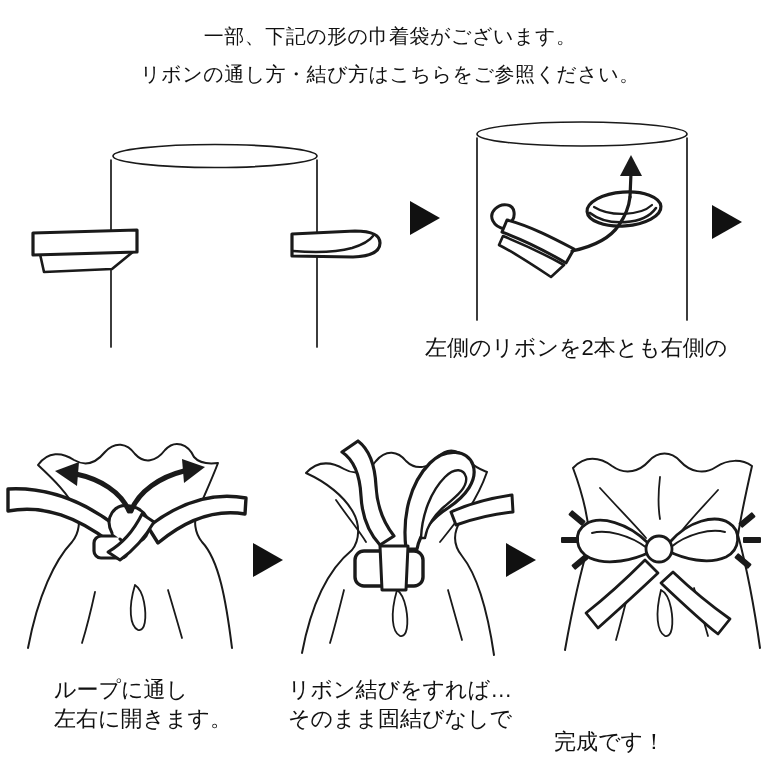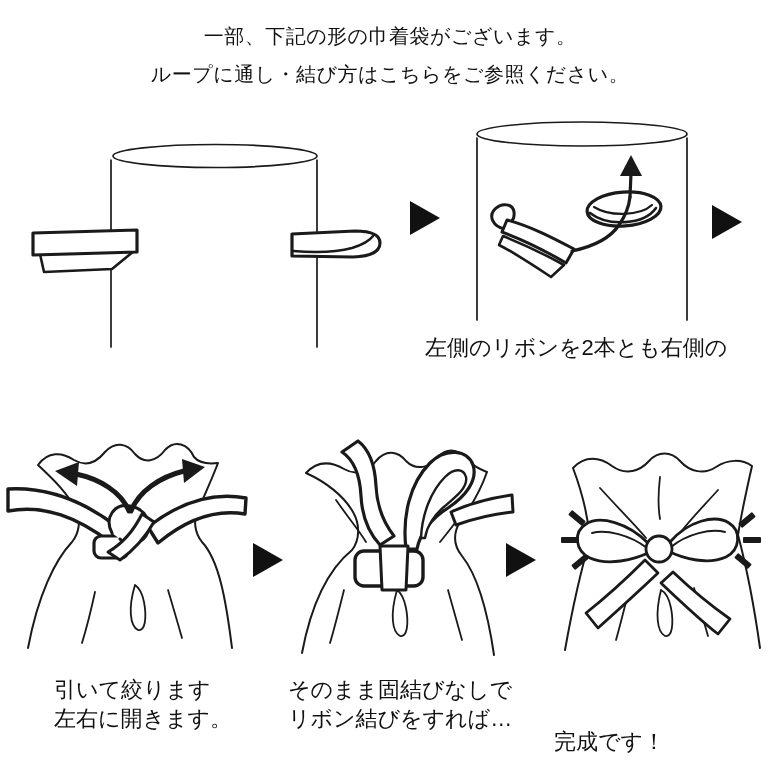--- a/index.html
+++ b/index.html
@@ -26,21 +26,21 @@
   .arrow4{left:506px;top:543px;}
   svg{display:block;width:100%;height:100%;}
 </style>
 </head>
 <body>
 
 <div class="page">
 
   <div class="title">
     <div>一部、下記の形の巾着袋がございます。</div>
-    <div>ループに通し・結び方はこちらをご参照ください。</div>
+    <div>リボンの通し方・結び方はこちらをご参照ください。</div>
   </div>
 
   <svg class="fig fig1" viewBox="20 110 380 280">
     <g stroke="#1a1a1a" fill="none" stroke-linecap="round" stroke-linejoin="round">
       <g>
         <ellipse cx="215" cy="156" rx="102" ry="11.5" fill="#fff" stroke-width="1.7"></ellipse>
         <line x1="111" y1="160" x2="111" y2="347" stroke-width="1.7"></line>
         <line x1="317" y1="160" x2="317" y2="347" stroke-width="1.7"></line>
       </g>
       <g>
@@ -165,26 +165,26 @@
         <rect x="-9" y="-3" width="18" height="6" rx="1" transform="translate(570,540)"></rect>
         <rect x="-9" y="-3" width="18" height="6" rx="1" transform="translate(580,562) rotate(-40)"></rect>
         <rect x="-9" y="-3" width="18" height="6" rx="1" transform="translate(747,520) rotate(-40)"></rect>
         <rect x="-9" y="-3" width="18" height="6" rx="1" transform="translate(752,540)"></rect>
         <rect x="-9" y="-3" width="18" height="6" rx="1" transform="translate(743,561) rotate(40)"></rect>
       </g>
     </g>
   </svg>
 
   <div class="cap capB">
-    <div>引いて絞ります</div>
+    <div>ループに通し</div>
     <div>左右に開きます。</div>
   </div>
 
   <div class="cap capC">
+    <div>リボン結びをすれば…</div>
     <div>そのまま固結びなしで</div>
-    <div>リボン結びをすれば…</div>
   </div>
 
   <div class="cap capD">
     <div>完成です！</div>
   </div>
 
 </div>
 
 </body></html>

